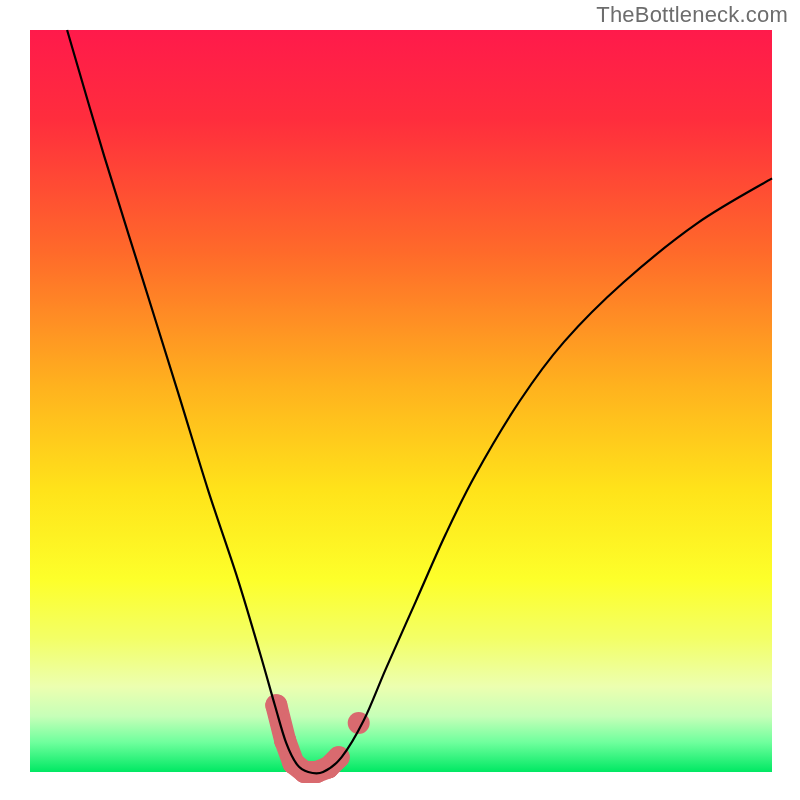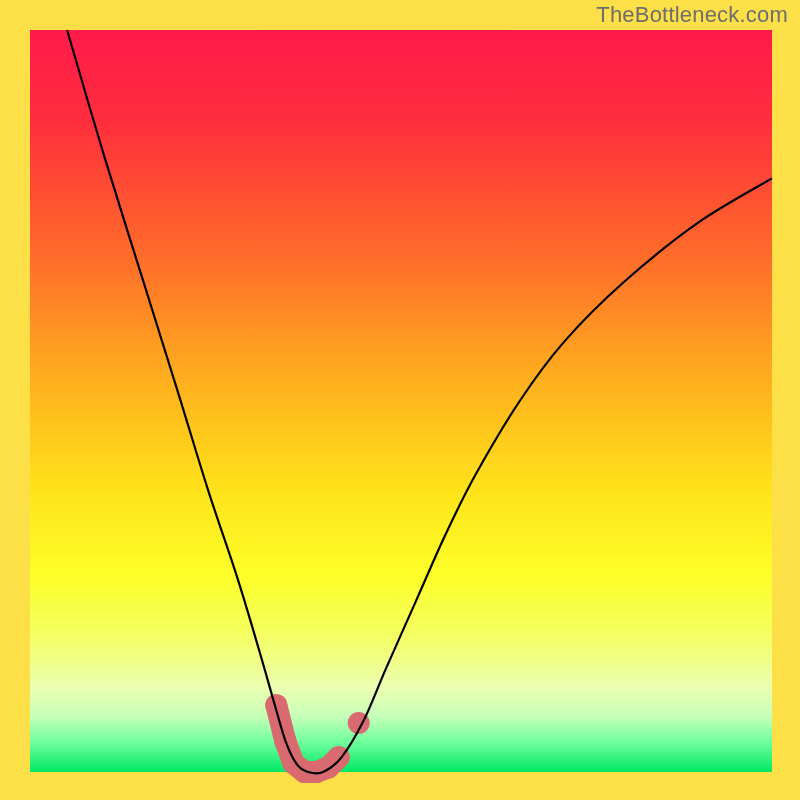--- a/index.html
+++ b/index.html
@@ -7,21 +7,21 @@
     padding: 0;
     width: 800px;
     height: 800px;
     background: #000;
     overflow: hidden;
   }
   .frame {
     position: relative;
     width: 800px;
     height: 800px;
-    background: #fde047;
+    background: #ffffff;
   }
   .watermark {
     position: absolute;
     top: 2px;
     right: 12px;
     font-family: Arial, Helvetica, sans-serif;
     font-size: 22px;
     color: #6d6d6d;
     letter-spacing: 0.2px;
     z-index: 5;

